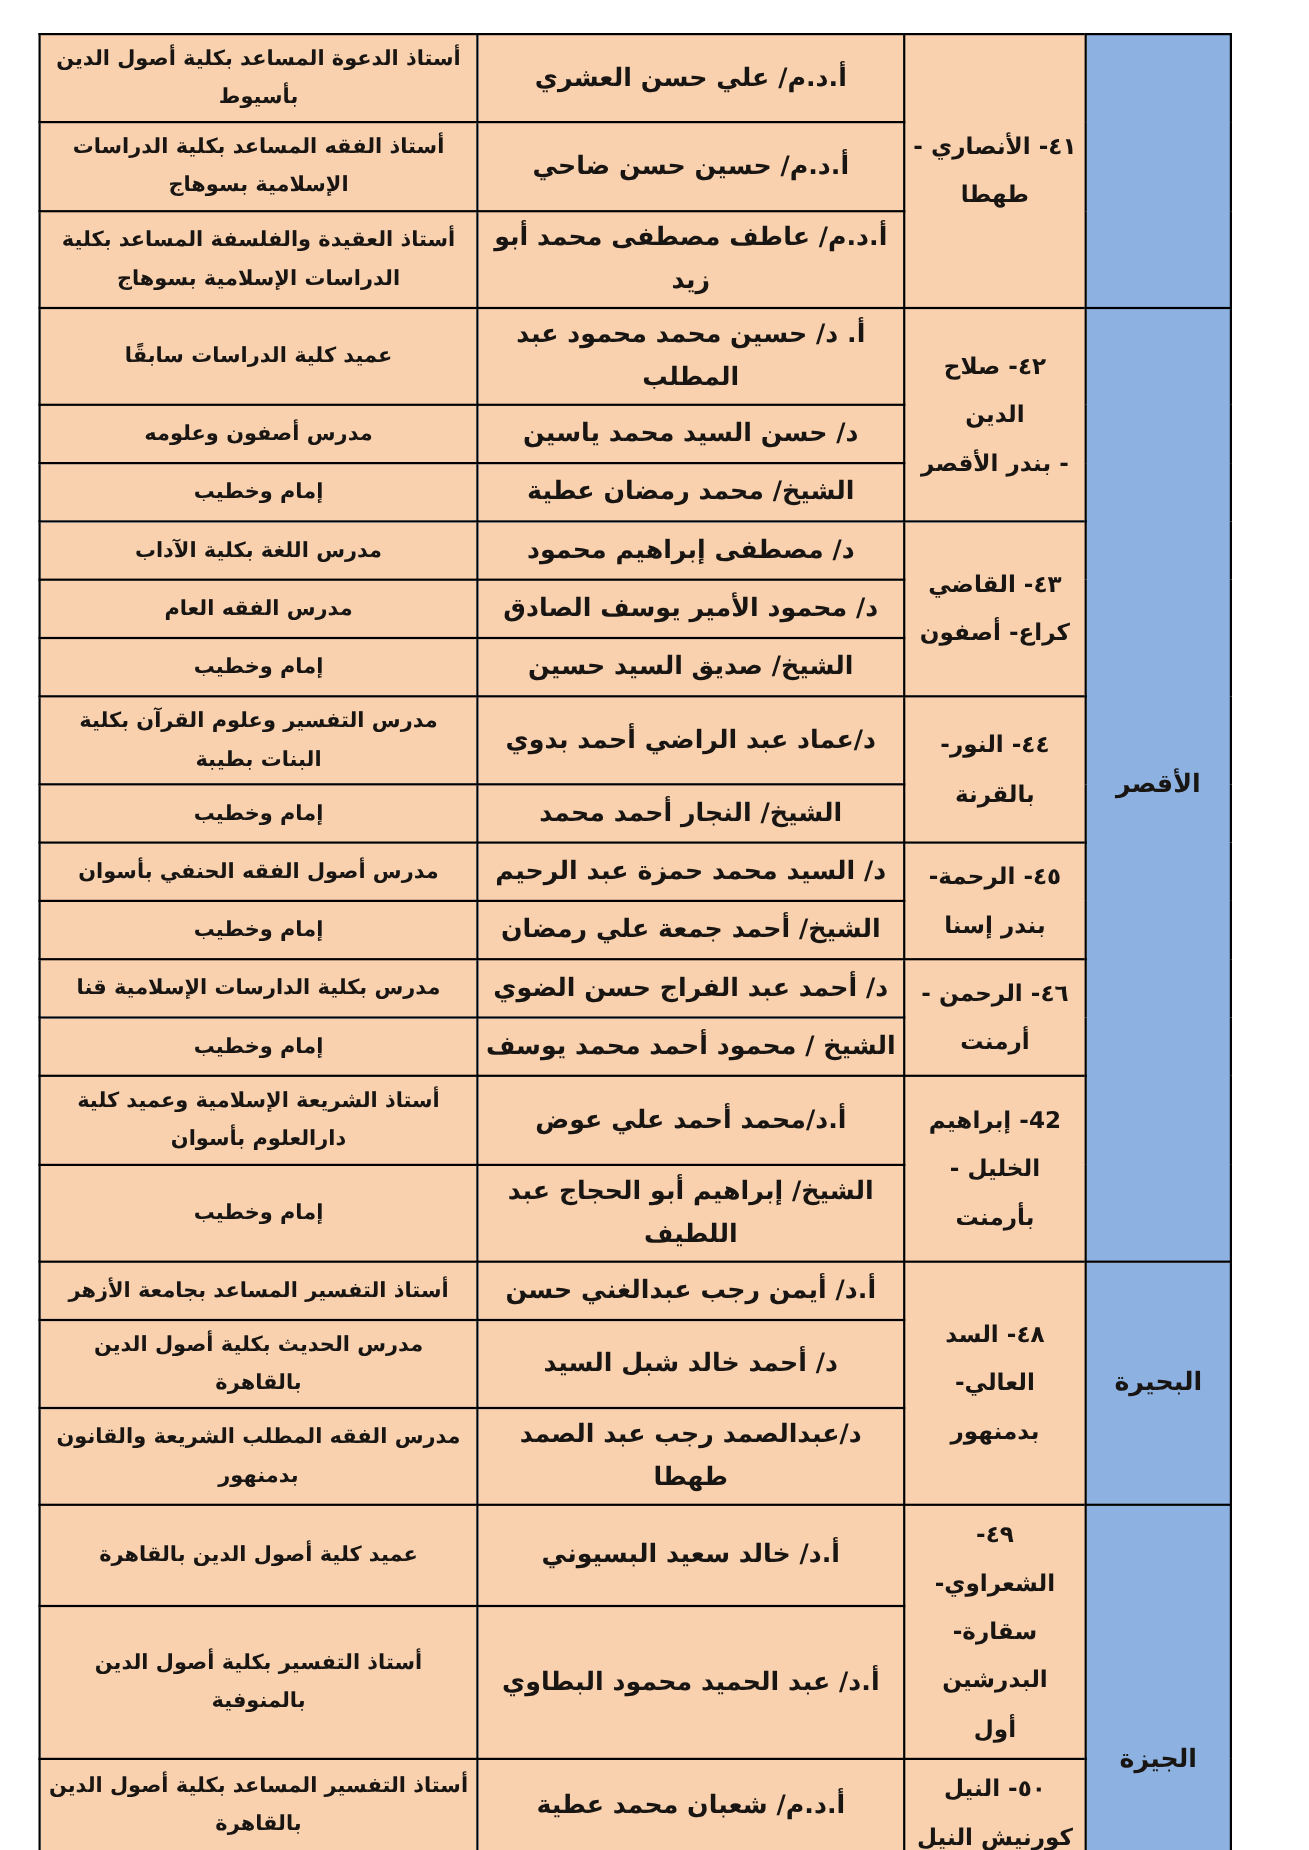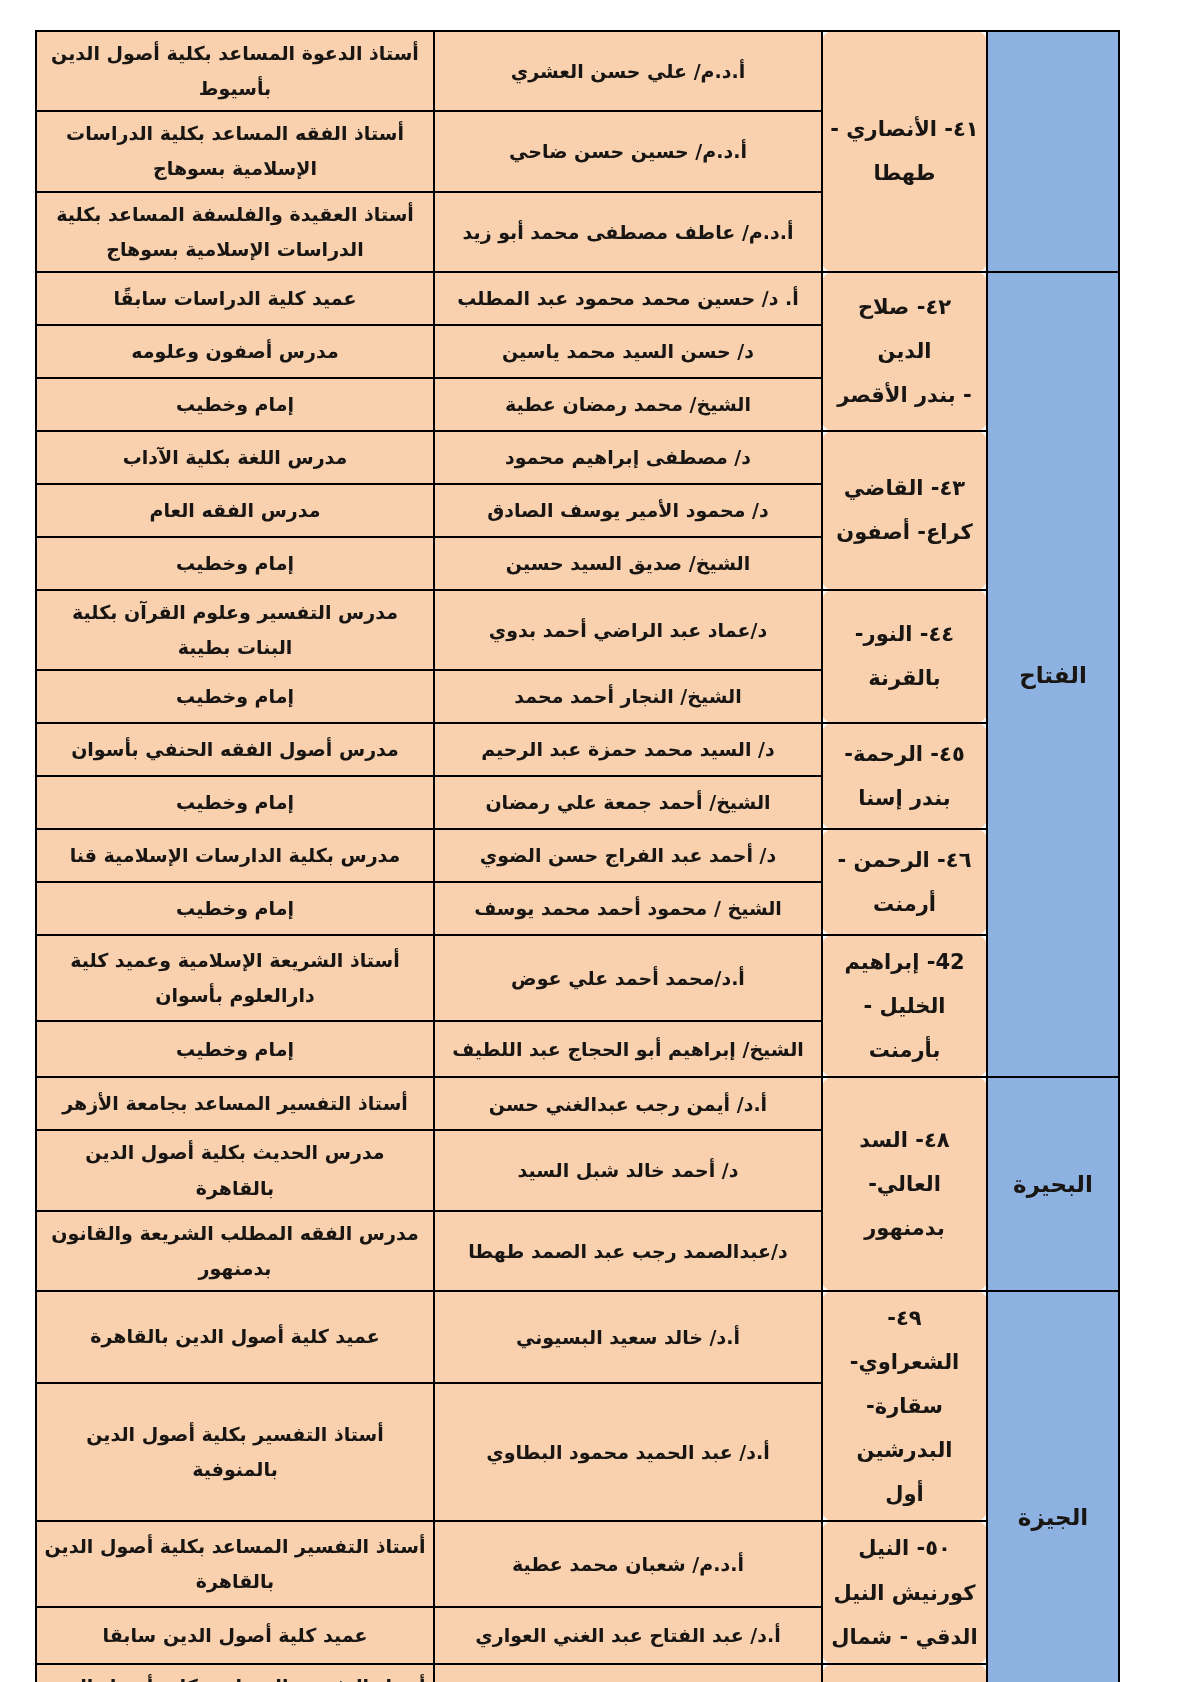--- a/index.html
+++ b/index.html
@@ -36,28 +36,27 @@
     text-align: center;
     vertical-align: middle;
     padding: 4px 6px;
     overflow: hidden;
   }
   td.title-cell {
     font-size: 19px;
     line-height: 1.85;
   }
   td.name-cell {
-    font-size: 19px;
+    font-size: 23px;
     line-height: 1.7;
   }
   td.group-cell {
     font-size: 21px;
     line-height: 2.1;
     white-space: pre-line;
-    border-radius: 11px;
   }
   td.region-cell {
     background: var(--region-bg, #8db1e1);
     font-size: 23px;
     letter-spacing: 0;
   }
 </style>
 </head>
 <body style="background: rgb(255, 255, 255);">
 
@@ -79,21 +78,21 @@
         </tr>
         <tr class="doc-row">
           <td class="name-cell">أ.د.م/ حسين حسن ضاحي</td>
           <td class="title-cell">أستاذ الفقه المساعد بكلية الدراسات الإسلامية بسوهاج</td>
         </tr>
         <tr class="doc-row">
           <td class="name-cell">أ.د.م/ عاطف مصطفى محمد أبو زيد</td>
           <td class="title-cell">أستاذ العقيدة والفلسفة المساعد بكلية الدراسات الإسلامية بسوهاج</td>
         </tr>
         <tr class="doc-row">
-          <td class="region-cell" rowspan="14">الفتاح</td>
+          <td class="region-cell" rowspan="14">الأقصر</td>
           <td class="group-cell" rowspan="3">٤٢- صلاح الدين
 - بندر الأقصر</td>
           <td class="name-cell">أ. د/ حسين محمد محمود عبد المطلب</td>
           <td class="title-cell">عميد كلية الدراسات سابقًا</td>
         </tr>
         <tr class="doc-row">
           <td class="name-cell">د/ حسن السيد محمد ياسين</td>
           <td class="title-cell">مدرس أصفون وعلومه</td>
         </tr>
         <tr class="doc-row">

